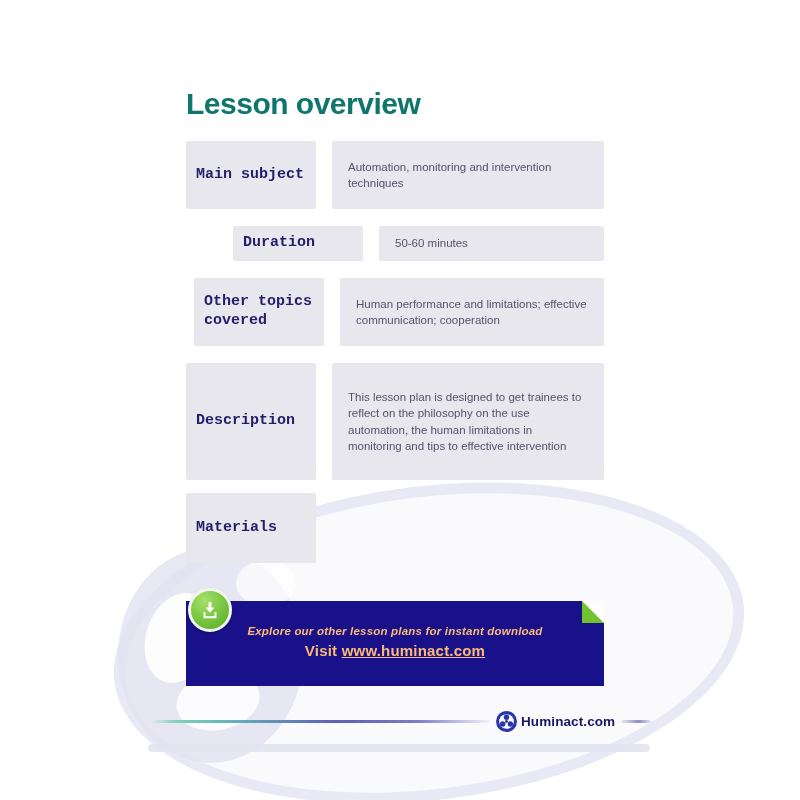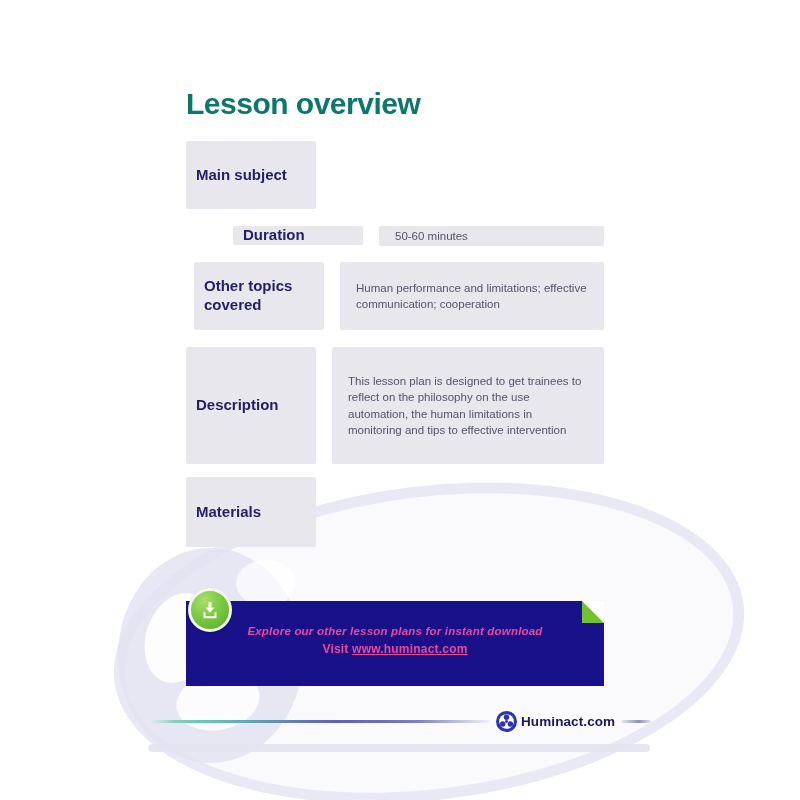--- a/index.html
+++ b/index.html
@@ -28,50 +28,50 @@
   
   .content{position:absolute;left:186px;top:0;width:418px;z-index:1;}
   .page-title{
     margin:88px 0 21px 0;font-size:30px;line-height:32px;font-weight:bold;
     color:#0f766e;letter-spacing:-0.5px;
   }
   .t-row{display:flex;margin-bottom:17px;}
   .t-label{
     width:130px;flex:0 0 130px;margin-right:16px;background:#e7e7ed;border-radius:2px;
     display:flex;align-items:center;box-sizing:border-box;padding:6px 6px 6px 10px;
-    color:#241e68;font-size:15px;font-weight:bold;line-height:1.25;
+    color:#241e68;font-size:15px;font-weight:bold;line-height:1.25;font-family:Liberation Mono, monospace;
   }
   .t-value{
     flex:1;background:#e7e7ed;border-radius:2px;display:flex;align-items:center;
     box-sizing:border-box;padding:10px 16px;color:#54546a;font-size:11.5px;line-height:1.4;
   }
   .row-1{height:68px;}
-  .row-2{height:19px;padding-left:47px;}
+  .row-2{height:35px;padding-left:47px;}
   .row-3{height:68px;padding-left:8px;}
   .row-4{height:117px;margin-bottom:13px;}
   .row-5{height:70px;margin-bottom:0;}
   .mat-list{margin:0;padding-left:16px;}
   .mat-list li{margin:0 0 1px 0;}
   
   .banner{
     position:absolute;left:186px;top:601px;width:418px;height:85px;z-index:2;
     background:#191189;
   }
   .dl-badge{
     position:absolute;left:2px;top:-13px;width:38px;height:38px;border-radius:50%;
     background:radial-gradient(circle at 35% 25%, #a8df6c 0%, #7cc944 45%, #58a928 100%);
     border:3px solid #f2f7ee;display:flex;align-items:center;justify-content:center;
     box-shadow:0 1px 2px rgba(0,0,0,0.25);
   }
   .fold{position:absolute;right:0;top:0;width:22px;height:22px;background:#ffffff;}
   .fold-tri{position:absolute;left:0;top:0;width:100%;height:100%;background:#72c22f;
     clip-path:polygon(0 0,100% 100%,0 100%);}
-  .banner-text{position:absolute;left:0;right:0;top:24px;text-align:center;color:#ec4899;}
+  .banner-text{position:absolute;left:0;right:0;top:24px;text-align:center;color:#fdba74;}
   .banner-tagline{font-size:11.5px;font-style:italic;font-weight:bold;letter-spacing:0.2px;}
-  .banner-visit{margin-top:5px;font-size:12px;font-weight:bold;letter-spacing:0.2px;}
+  .banner-visit{margin-top:5px;font-size:15px;font-weight:bold;letter-spacing:0.2px;}
   .banner-visit .url{text-decoration:underline;}
   
   .footer-line{
     position:absolute;left:150px;top:720px;width:340px;height:3px;border-radius:2px;z-index:1;
     background:linear-gradient(to right,
       rgba(140,216,196,0) 0%, #7fd0ba 8%, #66b8b8 22%, #5f5fb4 55%, #7b7bc6 78%, rgba(165,165,214,0.1) 100%);
   }
   .footer-dash{
     position:absolute;left:621px;top:720px;width:30px;height:3px;border-radius:2px;z-index:1;
     background:linear-gradient(to right, rgba(150,150,200,0.15), #8c8cc0 60%, rgba(150,150,200,0.2));
@@ -91,20 +91,21 @@
   <div class="wm wm-blob1"></div>
   <div class="wm wm-blob2"></div>
   <div class="wm wm-blob3"></div>
   <div class="wm wm-band"></div>
 
   <div class="content">
     <h1 class="page-title">Lesson overview</h1>
 
     <div class="t-row row-1">
       <div class="t-label">Main subject</div>
+      <div class="t-value">Automation, monitoring and intervention techniques</div>
     </div>
 
     <div class="t-row row-2">
       <div class="t-label">Duration</div>
       <div class="t-value">50-60 minutes</div>
     </div>
 
     <div class="t-row row-3">
       <div class="t-label">Other topics covered</div>
       <div class="t-value">Human performance and limitations; effective communication; cooperation</div>

